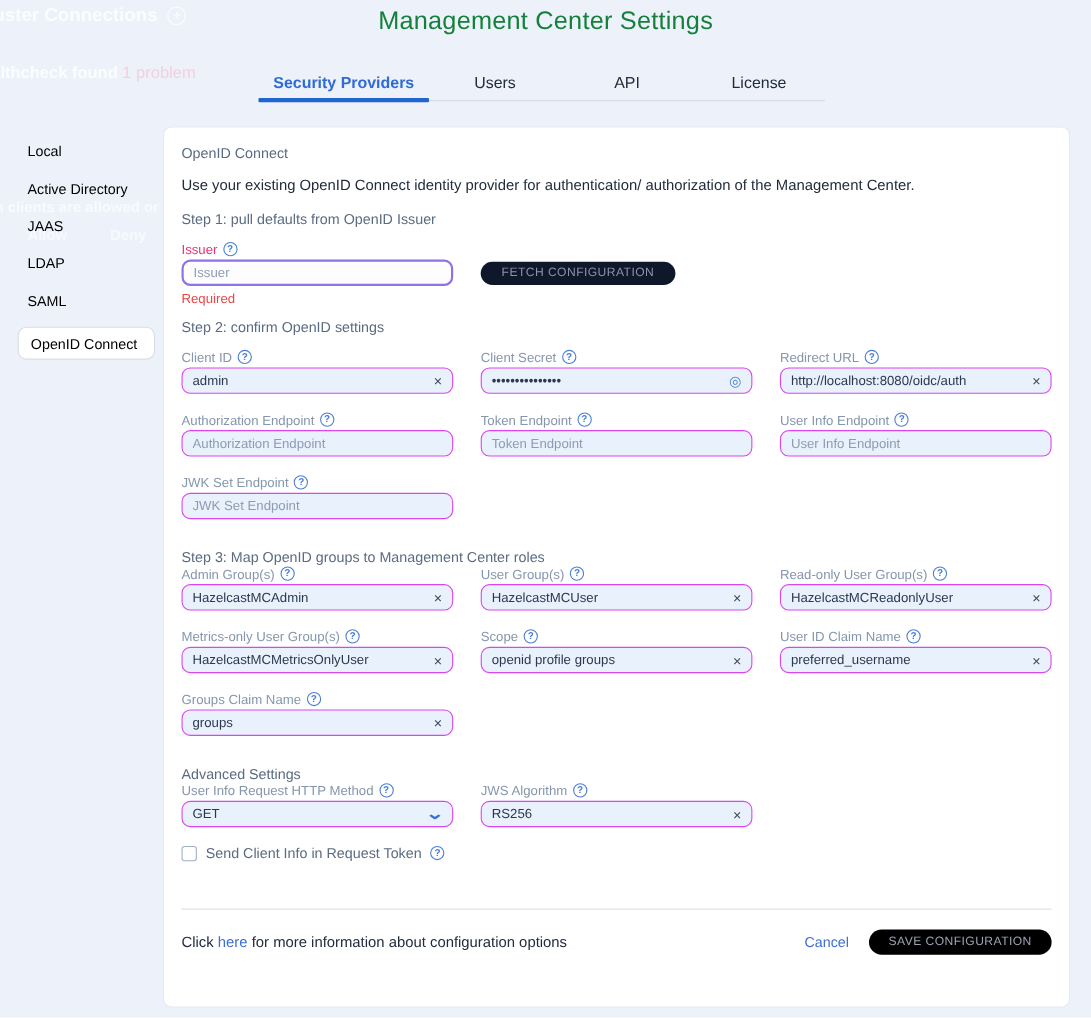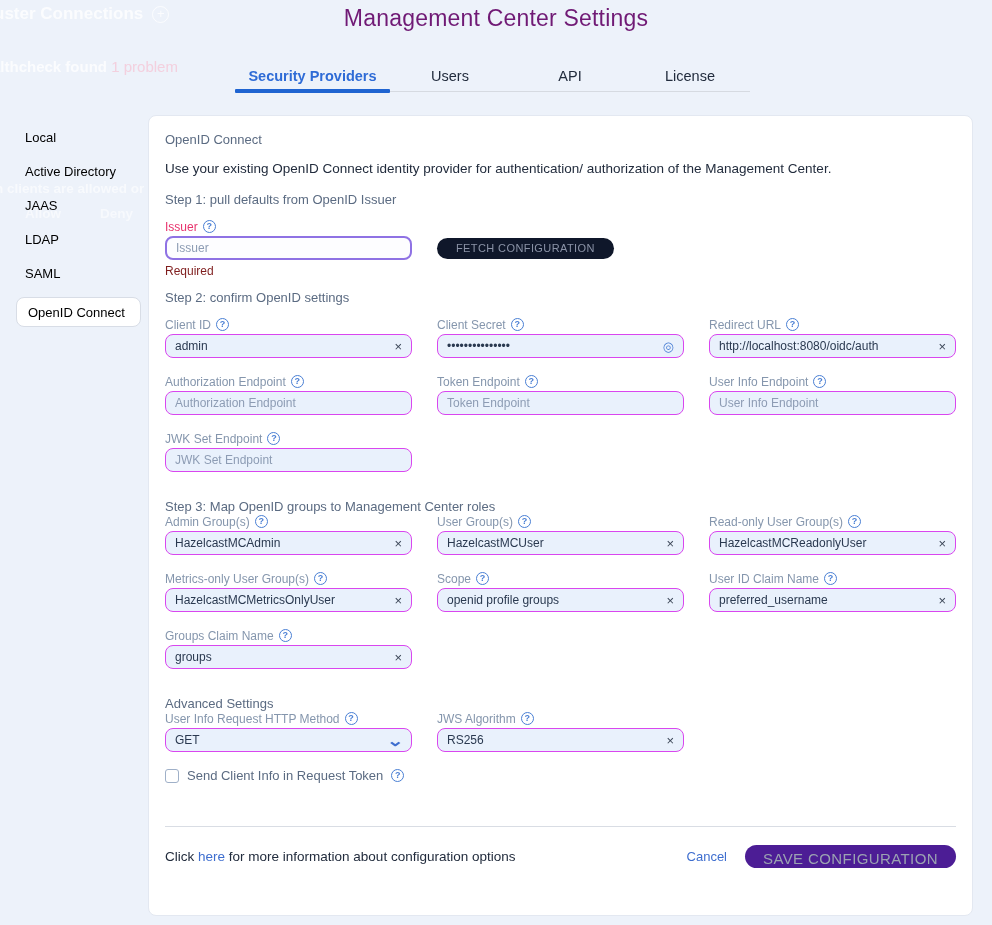--- a/index.html
+++ b/index.html
@@ -19,21 +19,21 @@
     font-size:13px; font-weight:400; line-height:14px; text-align:center; }
   .ghost-health { top:58px; left:-8px; font-size:15px; }
   .ghost-problem { color:rgba(243,205,220,0.95); font-weight:400; }
   .ghost-clients { top:181px; left:-5px; font-size:13.5px; font-weight:600; color:rgba(255,255,255,0.6); }
   .ghost-allow { top:206px; left:25px; font-size:13.5px; color:rgba(255,255,255,0.55); }
   .ghost-deny  { top:206px; left:100px; font-size:13.5px; color:rgba(255,255,255,0.55); }
 
   
   .page-title {
     position:absolute; top:5px; left:0; width:100%; text-align:center; z-index:2;
-    font-size:23px; font-weight:500; color:#701a75; letter-spacing:0.2px;
+    font-size:23px; font-weight:500; color:#15803d; letter-spacing:0.2px;
   }
   .tabs {
     position:absolute; top:64px; left:235px; width:515px; height:28px; z-index:2;
     display:flex;
   }
   .tabline { position:absolute; left:0; right:0; bottom:0; height:1px; background:#d6dae1; }
   .tab {
     position:relative; text-align:center; font-size:14.5px; color:#222c3d;
     padding-top:4px; cursor:pointer;
   }
@@ -83,21 +83,21 @@
     padding:0 9px; background:#e9f1fc; border:1px solid #d946ef; border-radius:8px;
     font-size:12px; color:#2a3950; cursor:text;
   }
   .inputbox .val { flex:1; overflow:hidden; white-space:nowrap; }
   .inputbox .placeholder { color:#8d9cb4; }
   .inputbox.focused { background:#fdfdff; border:2px solid #8f72e4; }
   .clear-x { color:#3c4758; font-size:13px; line-height:1; margin-left:6px; cursor:pointer; flex:none; }
   .eye { color:#4a7fd4; font-size:13px; line-height:1; margin-left:6px; cursor:pointer; flex:none; }
   .chev { color:#3e6ecf; font-size:15px; font-weight:700; line-height:1; margin-left:6px; cursor:pointer; flex:none;
     transform:scaleX(1.4); }
-  .required-text { margin-top:4px; font-size:12px; color:#7f1d1d; }
+  .required-text { margin-top:4px; font-size:12px; color:#ef4444; }
 
   .issuer-row { display:flex; align-items:center; margin-top:2px; }
   .pill-btn {
     background:#0f172a; color:#8b93a7; border:none; border-radius:12px;
     font-size:11px; letter-spacing:0.4px; font-family:"Liberation Sans", sans-serif;
     padding:4px 19px; height:21px; margin-left:25px; cursor:default; white-space:nowrap;
   }
 
   .check-row { display:flex; align-items:center; gap:8px; }
   .checkbox {
@@ -105,22 +105,22 @@
   }
   .check-label { font-size:13px; color:#5b6b82; }
 
   .divider { margin-top:43px; height:1px; background:#d9dde4; }
   .footer { margin-top:17px; display:flex; align-items:center; justify-content:space-between; height:24px; }
   .footer-text { font-size:13.5px; color:#222c3d; }
   .link { color:#3e6ecf; cursor:pointer; }
   .footer-actions { display:flex; align-items:center; gap:18px; }
   .cancel { font-size:13px; color:#3e6ecf; cursor:pointer; }
   .save-btn {
-    background:#4c1d95; color:#9ba2b2; border:none; border-radius:12px;
-    font-size:15px; letter-spacing:0.4px; font-family:"Liberation Sans", sans-serif;
+    background:#000000; color:#9ba2b2; border:none; border-radius:12px;
+    font-size:11px; letter-spacing:0.4px; font-family:"Liberation Sans", sans-serif;
     padding:5px 18px; height:23px; cursor:default; white-space:nowrap;
   }
 </style>
 </head>
 <body>
 
 <div class="ghost-layer">
   <div class="ghost ghost-title">
     <span>uster Connections</span>
     <span class="ghost-plus">+</span>

